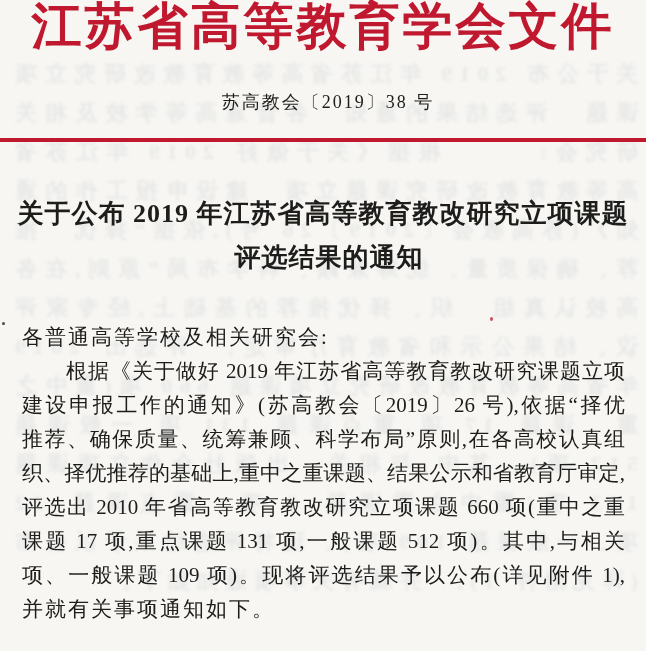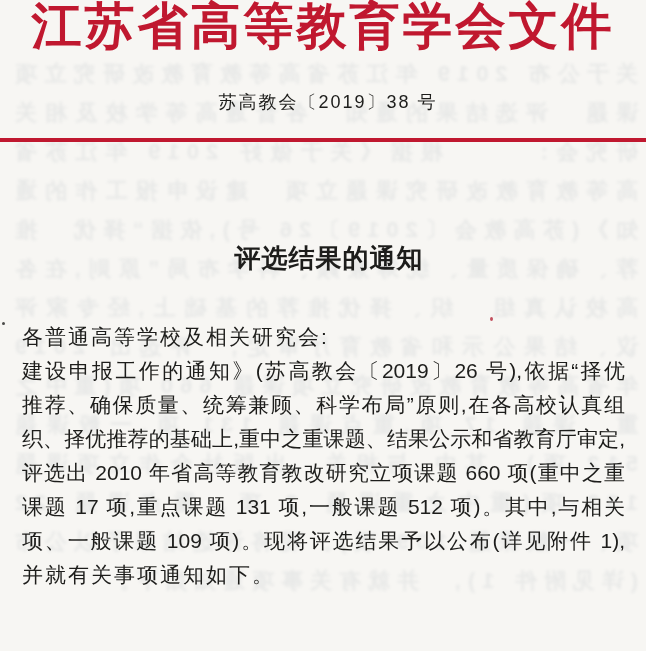--- a/index.html
+++ b/index.html
@@ -7,21 +7,21 @@
     --ink:#1d1d1b;
     --paper:#f7f6f3;
   }
   *{margin:0;padding:0;box-sizing:border-box;}
   html,body{background:#e9e8e5;}
   .page{
     position:relative;
     width:646px;height:651px;
     background:var(--paper);
     overflow:hidden;
-    font-family:Liberation Sans, sans-serif;
+    font-family:Liberation Serif, serif;
     color:var(--ink);
   }
   
   .bleed{
     position:absolute;left:0;right:0;top:0;bottom:0;
     padding:54px 8px 0 8px;
     transform:scaleX(-1);
     filter:blur(1.6px);
     opacity:.12;
     color:#7d8b96;
@@ -94,25 +94,27 @@
 <div class="page">
 
   <div class="bleed" aria-hidden="true">关于公布 2019 年江苏省高等教育教改研究立项课题　评选结果的通知　各普通高等学校及相关研究会:　　　根据《关于做好 2019 年江苏省高等教育教改研究课题立项　建设申报工作的通知》(苏高教会〔2019〕26 号),依据“择优　推荐、确保质量、统筹兼顾、科学布局”原则,在各高校认真组　织、择优推荐的基础上,经专家评议、结果公示和省教育厅审定,　评选出 2019 年省高等教育教改研究立项课题 660 项(重中之重　课题 17 项,重点课题 131 项,一般课题 512 项)。其中,与相关　出版社合作立项课题 133 项(重中之重课题 2 项、重点课题 22　项、一般课题 109 项)。现将评选结果予以公布(详见附件 1),　并就有关事项通知如下。</div>
 
   <div class="masthead">江苏省高等教育学会文件</div>
 
   <div class="doc-number">苏高教会〔2019〕38 号</div>
 
   <div class="red-rule"></div>
 
+  <div class="doc-title t1">关于公布 2019 年江苏省高等教育教改研究立项课题</div>
 
   <div class="doc-title t2">评选结果的通知</div>
 
   <div class="body-text">
     <div class="line">各普通高等学校及相关研究会:</div>
+    <div class="line j">　　根据《关于做好 2019 年江苏省高等教育教改研究课题立项</div>
     <div class="line j">建设申报工作的通知》(苏高教会〔2019〕26 号),依据“择优</div>
     <div class="line j">推荐、确保质量、统筹兼顾、科学布局”原则,在各高校认真组</div>
     <div class="line j">织、择优推荐的基础上,重中之重课题、结果公示和省教育厅审定,</div>
     <div class="line j">评选出 2010 年省高等教育教改研究立项课题 660 项(重中之重</div>
     <div class="line j">课题 17 项,重点课题 131 项,一般课题 512 项)。其中,与相关</div>
     <div class="line j">项、一般课题 109 项)。现将评选结果予以公布(详见附件 1),</div>
     <div class="line">并就有关事项通知如下。</div>
   </div>
 
   <div class="speck dark"></div>

